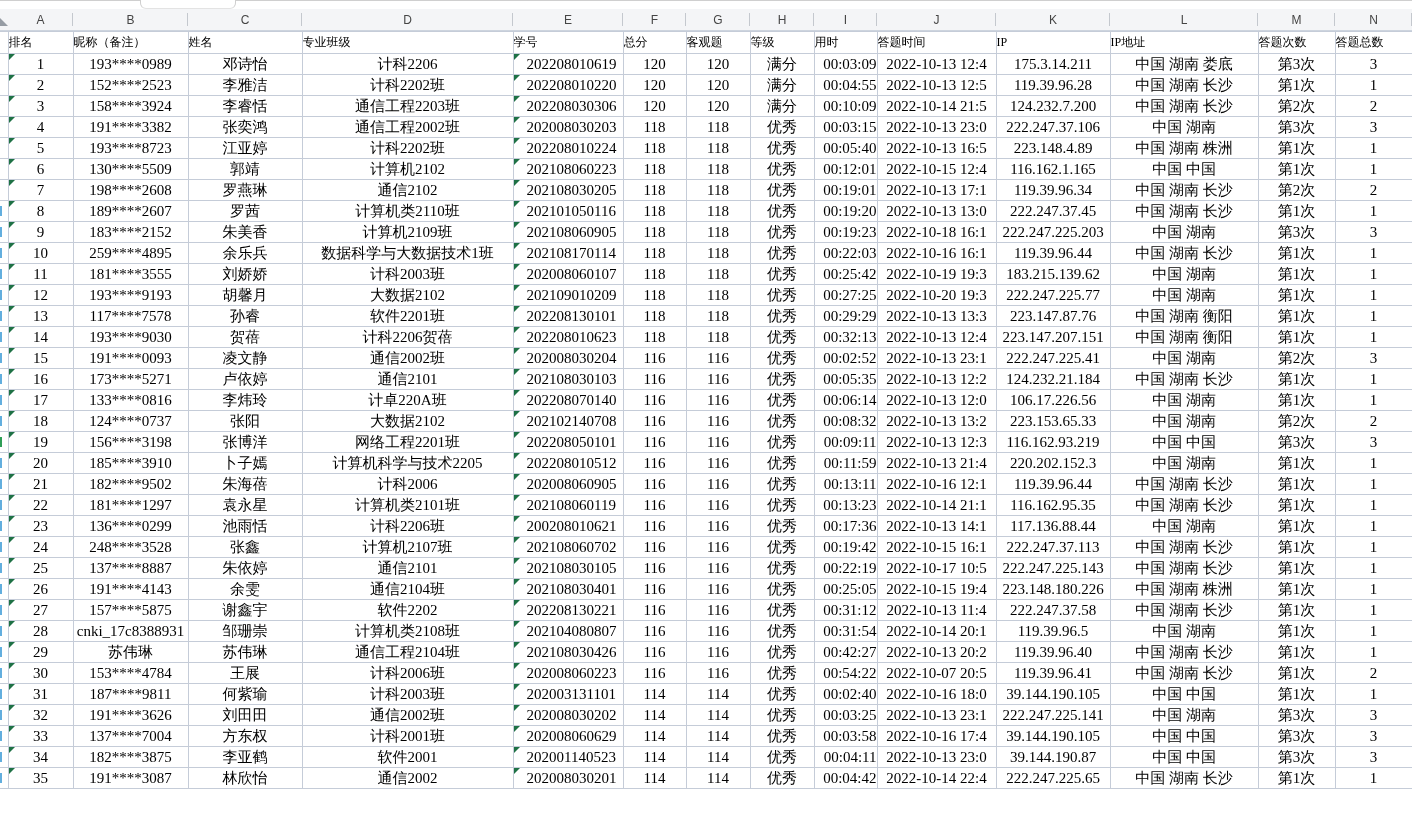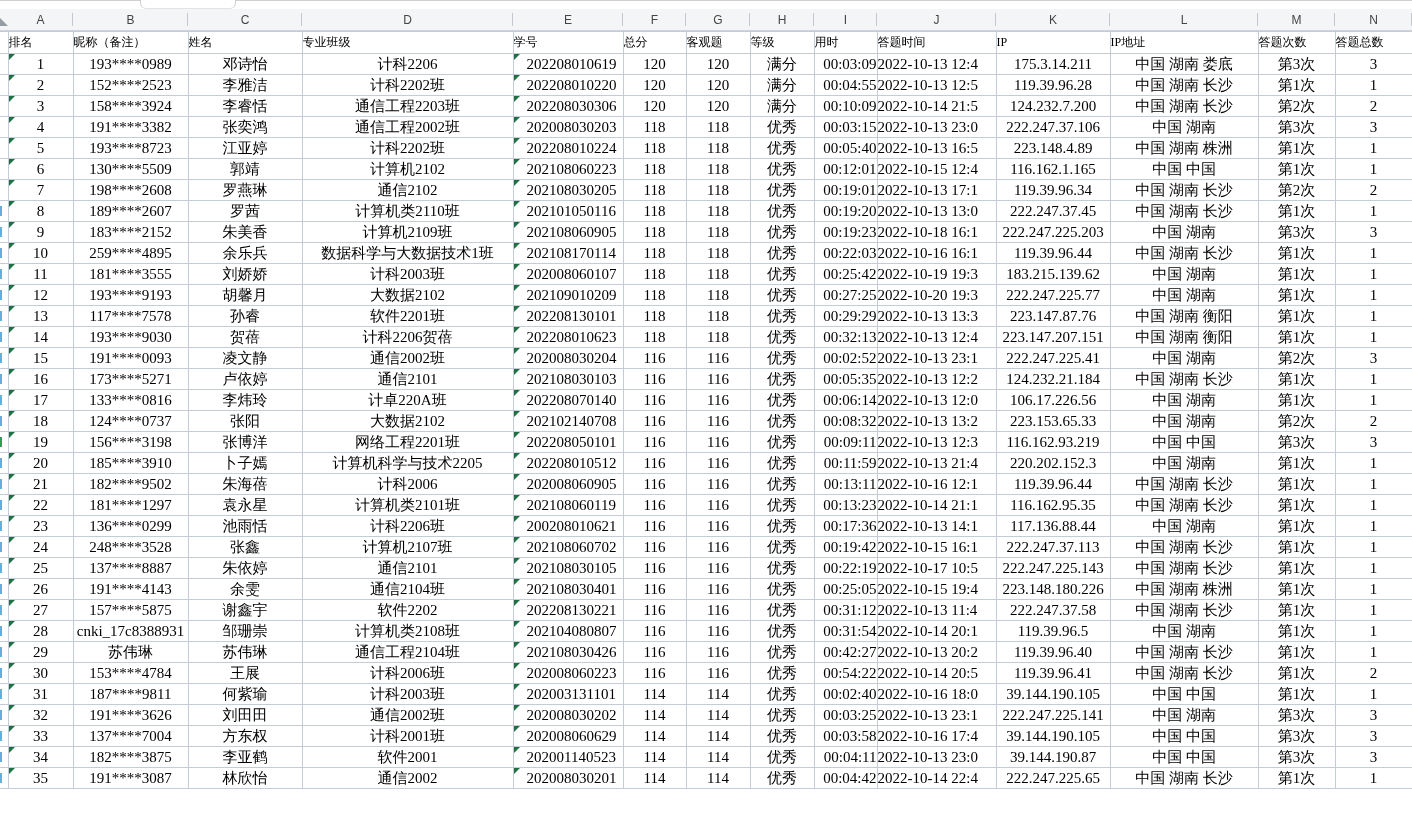--- a/index.html
+++ b/index.html
@@ -27,21 +27,21 @@
                   font-size:28px;font-weight:bold;color:#000;letter-spacing:0px;white-space:nowrap;}
   
   table{border-collapse:collapse;table-layout:fixed;width:1412px;}
   td{border:1px solid #c5ccd8;overflow:hidden;white-space:nowrap;padding:0;height:20px;
      font-size:15px;line-height:19px;color:#000;background:#fff;position:relative;}
   tr.fieldrow td{height:21px;text-align:left;font-size:12px;}
   td.gutter{border-left:none;background:#fff;}
   td.c{text-align:center;}
   td.eid{text-align:left;padding-left:13px;}
   td.tim{text-align:right;padding-left:2px;}
-  td.dat{text-align:left;}
+  td.dat{text-align:center;}
   .flag{position:absolute;left:0;top:0;width:0;height:0;
         border-top:6px solid #1e7145;border-right:6px solid transparent;}
   .edgemark{position:absolute;left:0;top:5px;width:2px;height:10px;background:#62aede;}
   .edgemark.green{background:#2f9e57;}
 </style>
 </head>
 <body>
 
 <div id="sheet">
   <div id="topstrip">
@@ -653,21 +653,21 @@
           </td>
           <td class="c">30<i class="flag"></i></td>
           <td class="c">153****4784</td>
           <td class="c">王展</td>
           <td class="c">计科2006班</td>
           <td class="eid">202008060223<i class="flag"></i></td>
           <td class="c">116</td>
           <td class="c">116</td>
           <td class="c">优秀</td>
           <td class="tim">00:54:22</td>
-          <td class="dat">2022-10-14 20:5</td>
+          <td class="dat">2022-10-07 20:5</td>
           <td class="c">119.39.96.41</td>
           <td class="c">中国 湖南 长沙</td>
           <td class="c">第1次</td>
           <td class="c">2</td>
         </tr>
         <tr>
           <td class="gutter">
             <i class="edgemark"></i>
           </td>
           <td class="c">31<i class="flag"></i></td>

